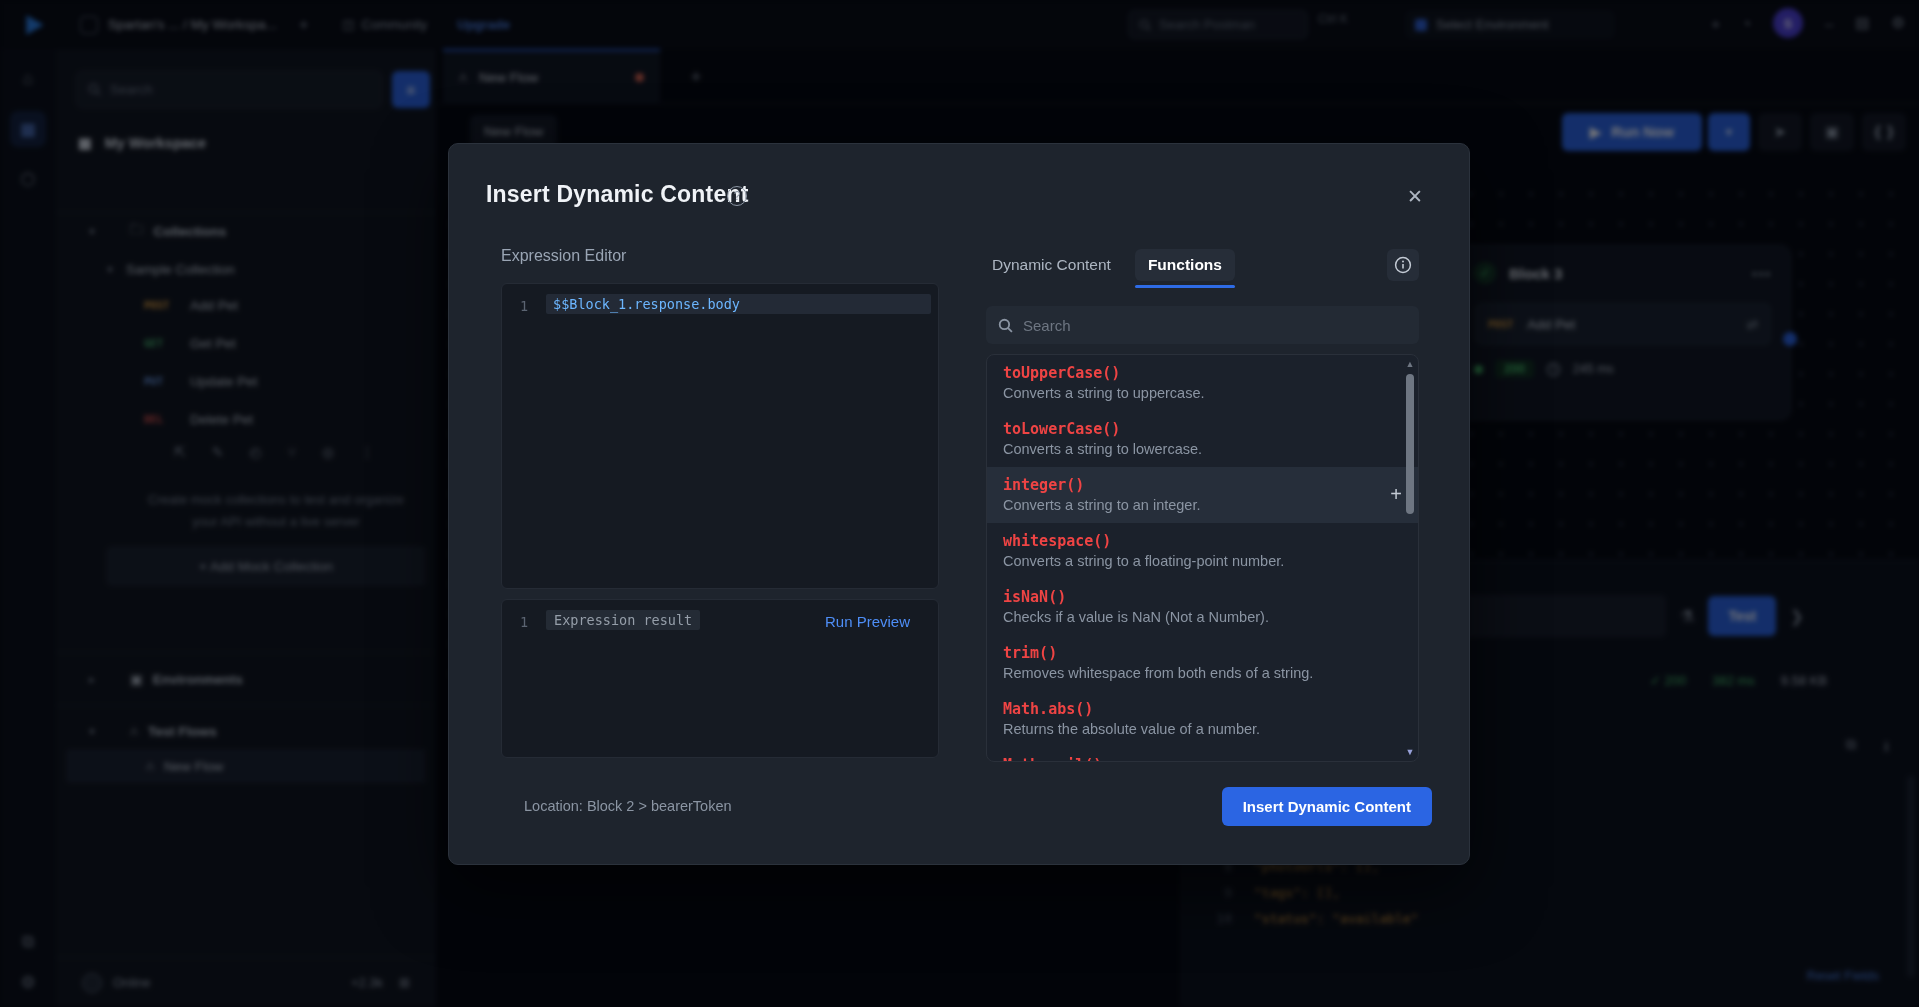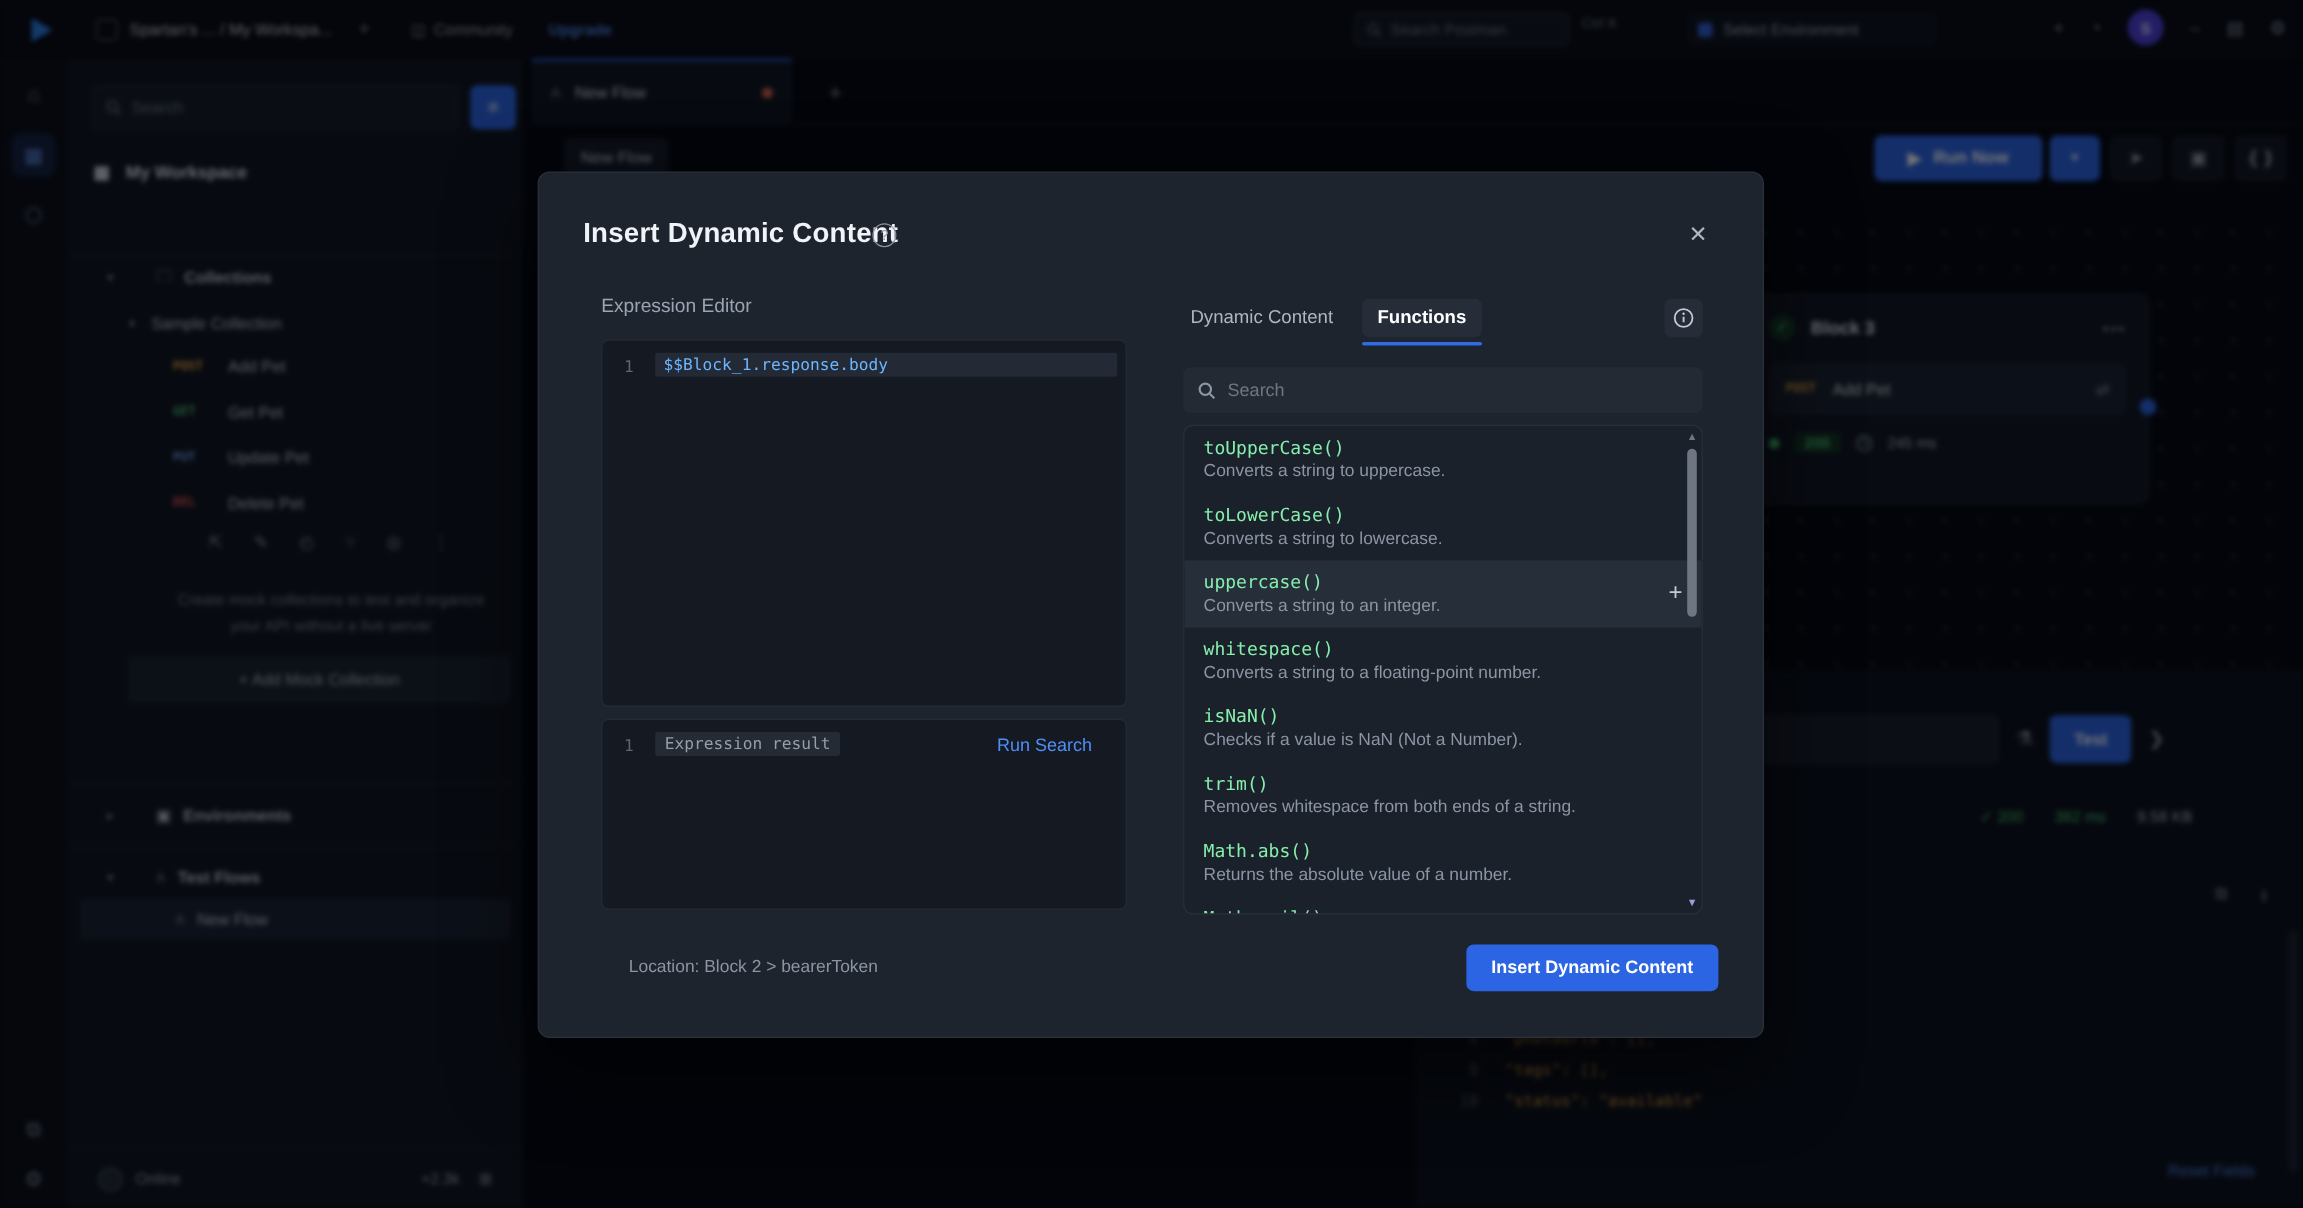--- a/index.html
+++ b/index.html
@@ -137,21 +137,21 @@
     align-items:center; justify-content:center; }
   .m-search { margin-top:23px; height:38px; background:#232a34; border-radius:6px; display:flex; align-items:center;
     gap:10px; padding:0 12px; }
   .m-search input { flex:1; background:transparent; border:none; outline:none; color:#e6edf3; font-size:15px;
     font-family:Liberation Sans, sans-serif; }
   .m-search input::placeholder { color:#6e7682; }
   .fn-list { margin-top:10px; height:408px; background:#1b212b; border:1px solid #2a303a; border-radius:8px;
     overflow:hidden; position:relative; }
   .fn-row { padding:9px 16px 10px 16px; position:relative; }
   .fn-row.hover { background:#262e3a; }
-  .fn-name { font-family:"DejaVu Sans Mono", monospace; font-weight:400; font-size:15px; color:#86efac; }
+  .fn-name { font-family:"DejaVu Sans Mono", monospace; font-weight:700; font-size:15px; color:#ef4444; }
   .fn-desc { margin-top:3px; font-size:14.5px; color:#8b95a3; }
   .fn-add { position:absolute; right:16px; top:16px; color:#c3cad4; font-size:20px; font-weight:400; }
   .fn-scroll { position:absolute; right:1px; top:2px; bottom:2px; width:14px; display:flex; flex-direction:column;
     align-items:center; }
   .fn-up { color:#6e7682; font-size:9px; margin-top:2px; }
   .fn-thumb { width:8px; height:140px; background:#6e7682; border-radius:4px; margin-top:5px; }
   .fn-down { color:#97a0d8; font-size:9px; margin-top:auto; margin-bottom:2px; }
 
   .m-footer-loc { position:absolute; left:37px; bottom:50px; color:#8b95a3; font-size:14.5px;margin-left:38px; }
   .m-insert { position:absolute; right:37px; bottom:38px; background:#2b65e3; color:#fff; font-size:15px; font-weight:600;
@@ -401,21 +401,21 @@
       <div class="ee-row">
         <span class="ee-gutter">1</span>
         <span class="ee-code">$$Block_1.response.body</span>
       </div>
     </div>
     <div class="res-box">
       <div class="ee-row">
         <span class="ee-gutter">1</span>
         <span class="res-ph">Expression result</span>
       </div>
-      <span class="res-run">Run Search</span>
+      <span class="res-run">Run Preview</span>
     </div>
   </div>
 
   <div class="m-right">
     <div class="m-tabsrow">
       <span class="m-tab-inactive">Dynamic Content</span>
       <span class="m-tab-active">
         <span>Functions</span>
         <span class="m-tab-underline"></span>
       </span>
@@ -439,21 +439,21 @@
     <div class="fn-list">
       <div class="fn-row">
         <div class="fn-name">toUpperCase()</div>
         <div class="fn-desc">Converts a string to uppercase.</div>
       </div>
       <div class="fn-row">
         <div class="fn-name">toLowerCase()</div>
         <div class="fn-desc">Converts a string to lowercase.</div>
       </div>
       <div class="fn-row hover">
-        <div class="fn-name">uppercase()</div>
+        <div class="fn-name">integer()</div>
         <div class="fn-desc">Converts a string to an integer.</div>
         <span class="fn-add">+</span>
       </div>
       <div class="fn-row">
         <div class="fn-name">whitespace()</div>
         <div class="fn-desc">Converts a string to a floating-point number.</div>
       </div>
       <div class="fn-row">
         <div class="fn-name">isNaN()</div>
         <div class="fn-desc">Checks if a value is NaN (Not a Number).</div>

